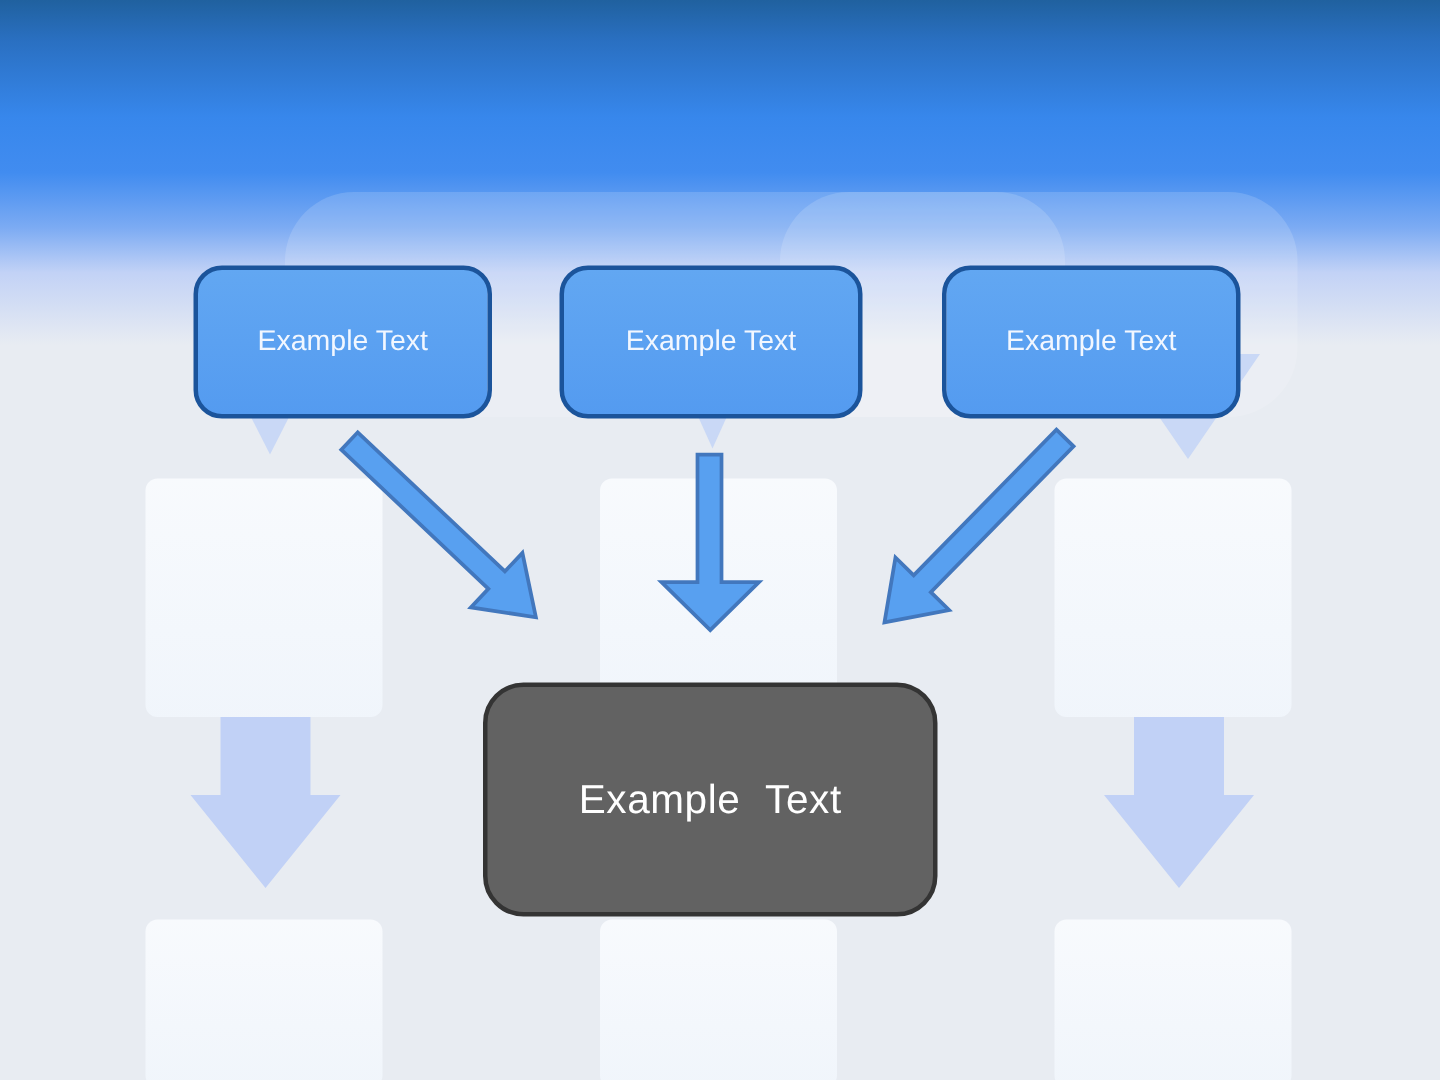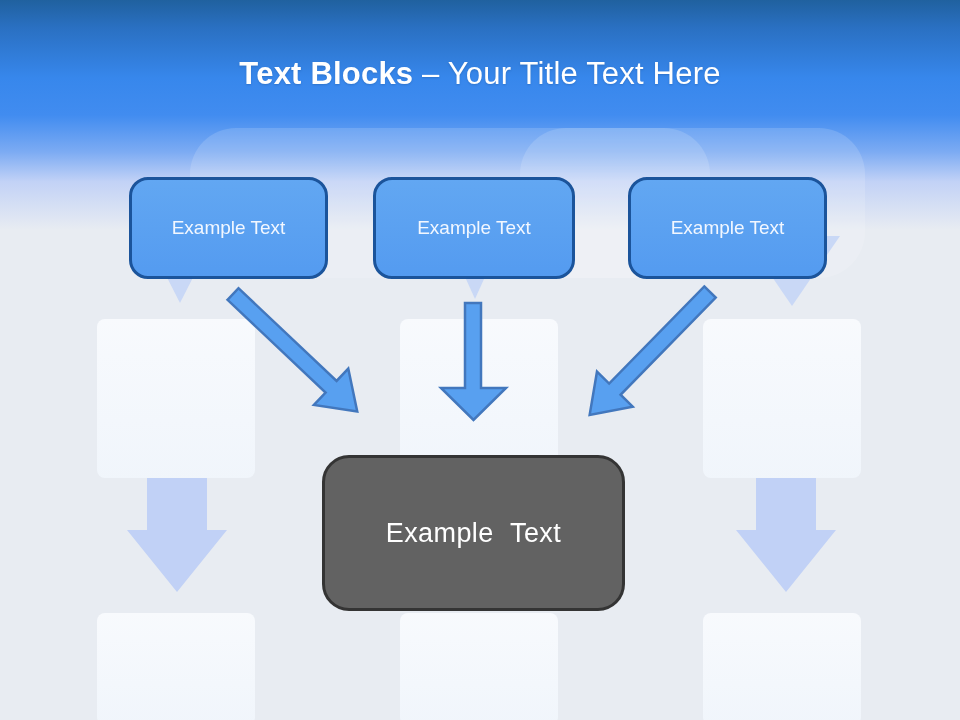--- a/index.html
+++ b/index.html
@@ -62,24 +62,20 @@
   }
 </style>
 </head>
 <body>
 
 <div class="slide">
 
   <div class="header">
     <div class="ghost-round gr1"></div>
     <div class="ghost-round gr2"></div>
-    <div class="title">
-      <span class="bold">Text Blocks</span>
-      <span class="rest">– Your Title Text Here</span>
-    </div>
   </div>
 
   <div class="panel p-top c1"></div>
   <div class="panel p-top c2"></div>
   <div class="panel p-top c3"></div>
   <div class="panel p-bot c1"></div>
   <div class="panel p-bot c2"></div>
   <div class="panel p-bot c3"></div>
 
   <svg class="shape-layer" width="960" height="720" viewBox="0 0 960 720">

